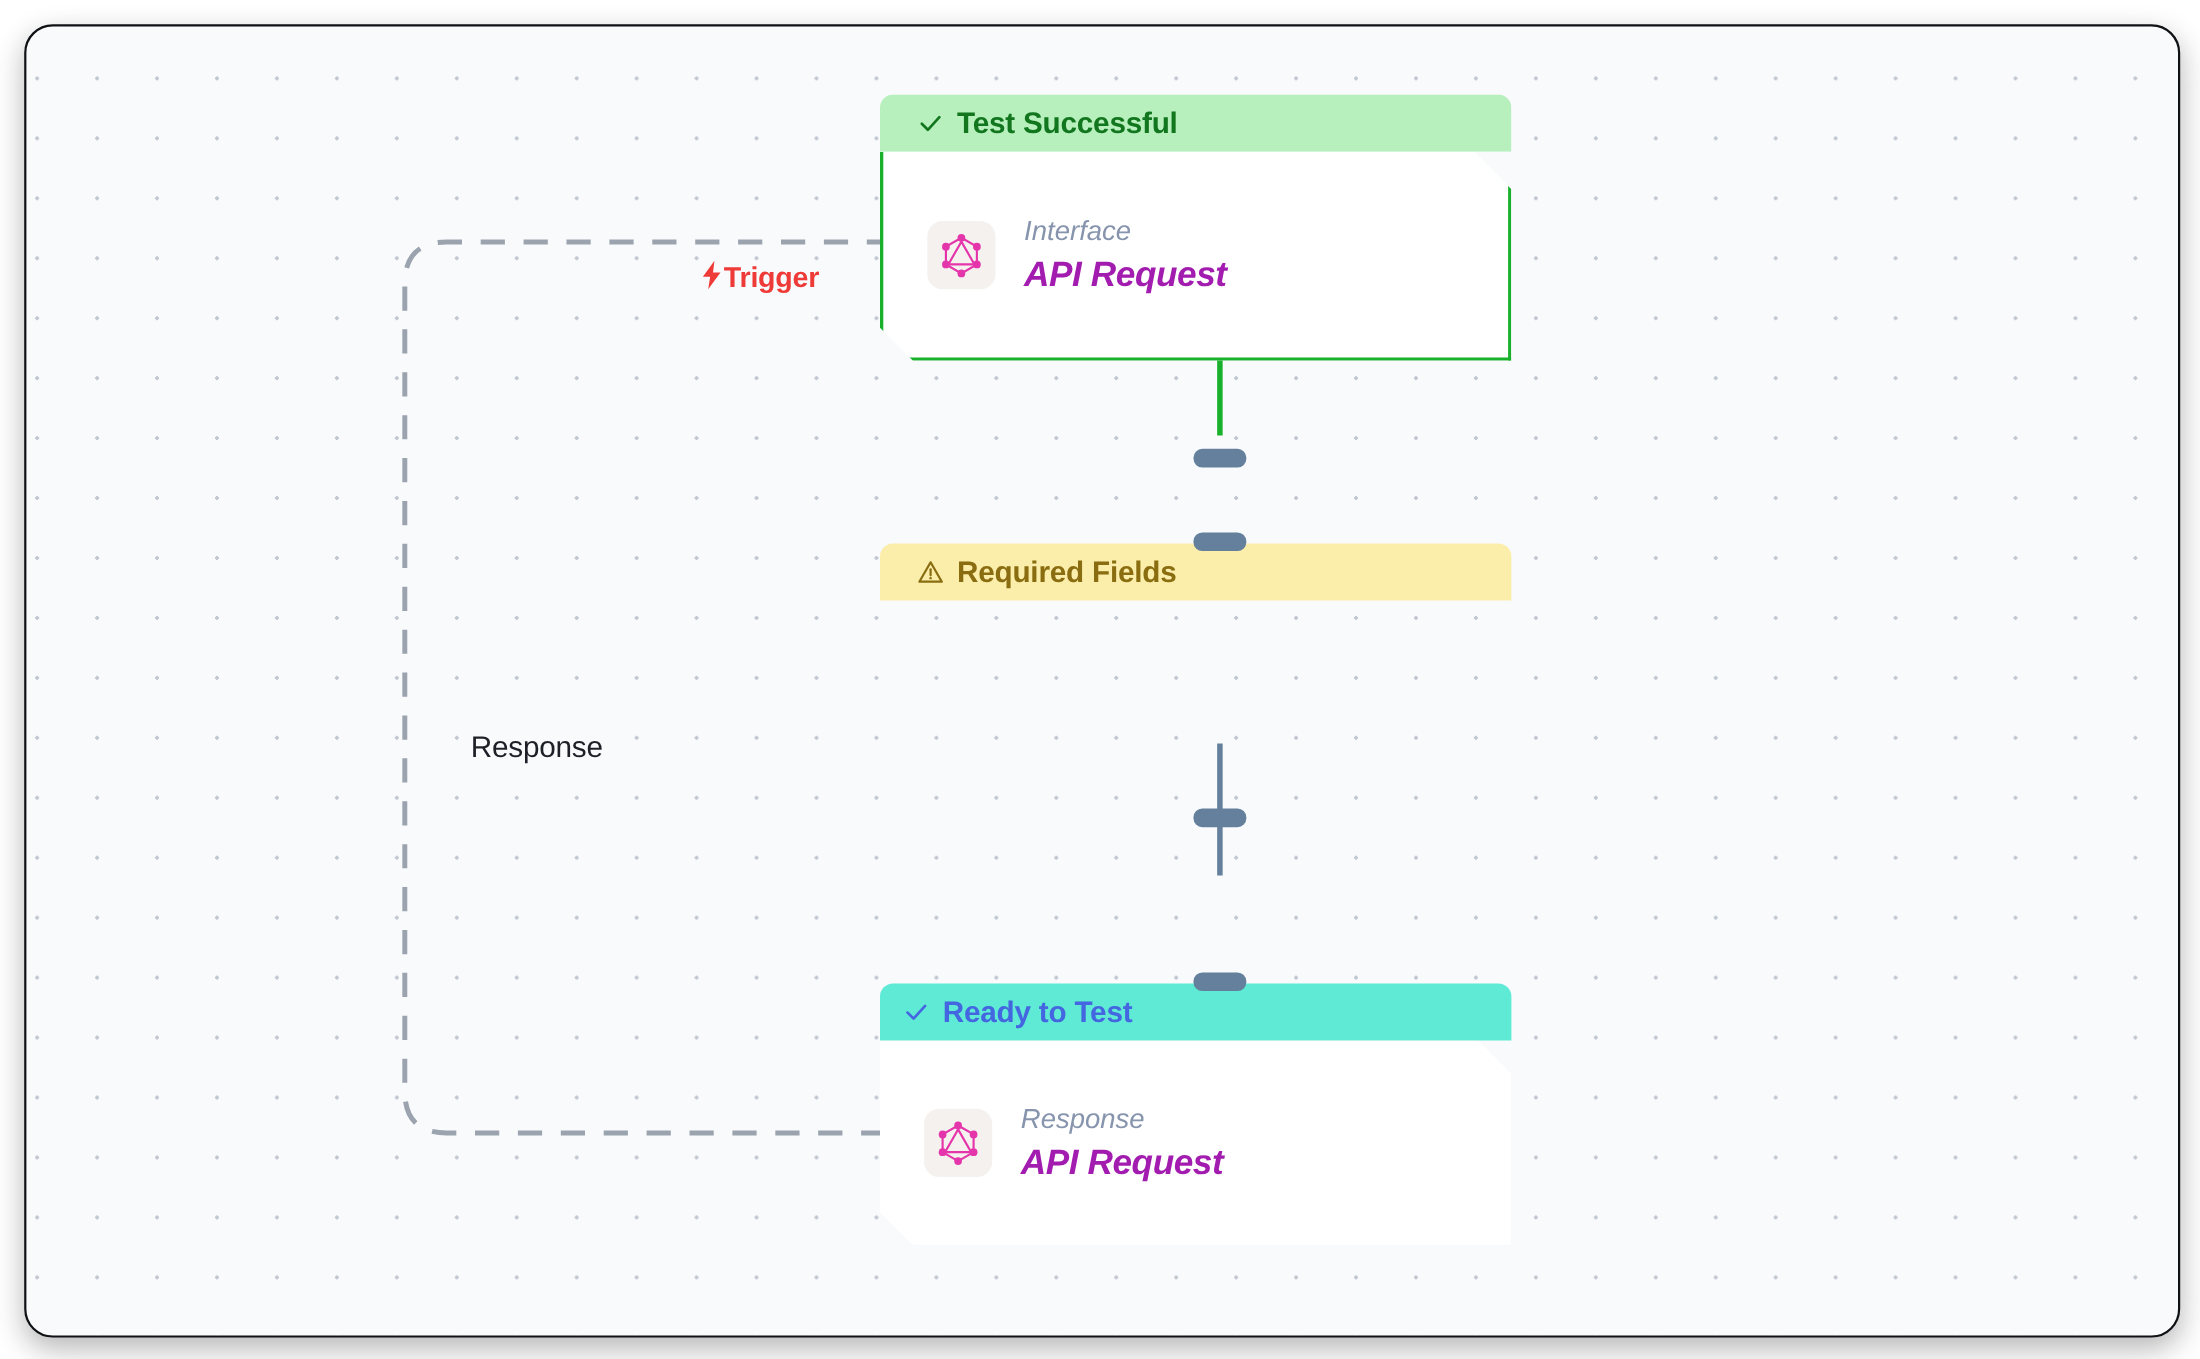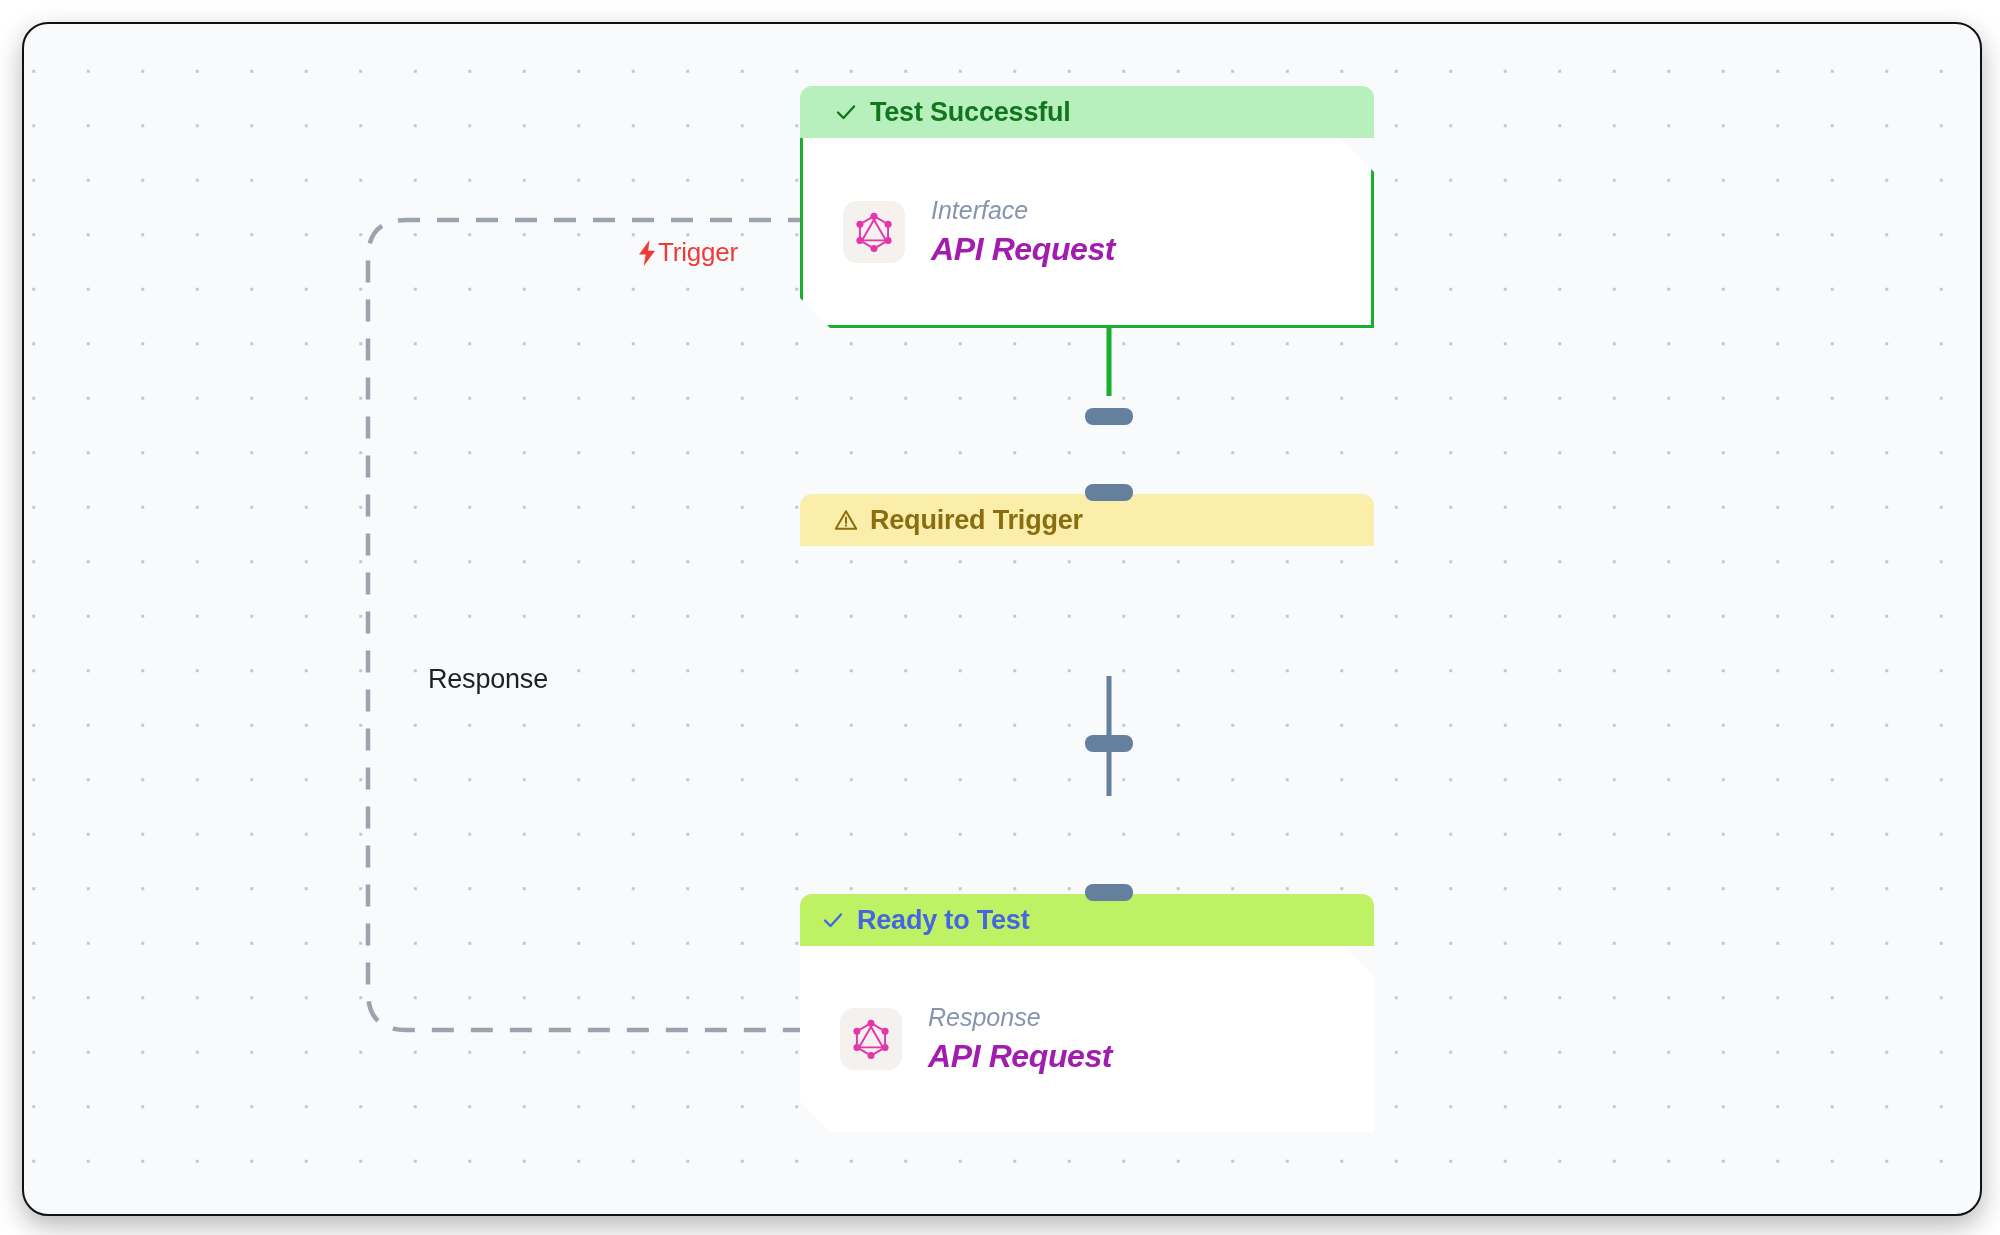--- a/index.html
+++ b/index.html
@@ -50,23 +50,23 @@
   .edge-label {
     position: absolute;
     font-size: 26px;
     white-space: nowrap;
     letter-spacing: -0.2px;
   }
   .edge-label.trigger {
     left: 613px;
     top: 213px;
     color: #ef3b38;
-    font-weight: 400;
+    font-weight: 700;
     display: flex;
-    align-items: center;
+    align-items: flex-start;
     gap: 1px;
   }
   .edge-label.trigger .bolt {
     display: inline-block;
     width: 20px;
     height: 26px;
     line-height: 1;
   }
   .edge-label.response {
     left: 396px;
@@ -146,21 +146,21 @@
       0 0,
       calc(100% - 30px) 0,
       100% 30px,
       100% 100%,
       30px 100%,
       0 calc(100% - 30px)
     );
   }
 
   
-  .node-blue .node-header { background: #bef264; color: #4466e0; padding-left: 21px; }
+  .node-blue .node-header { background: #5eead4; color: #4466e0; padding-left: 21px; }
   .node-blue .node-body {
     background: #ffffff;
     box-shadow: 0 5px 16px rgba(15,23,42,0.10);
     clip-path: polygon(
       0 0,
       calc(100% - 30px) 0,
       100% 30px,
       100% 100%,
       30px 100%,
       0 calc(100% - 30px)
@@ -279,21 +279,21 @@
   <div class="node node-yellow" style="left:776px; top:470px;">
 
     <div class="node-header">
       <span class="hicon">
         <svg width="24" height="24" viewBox="0 0 24 24" aria-hidden="true">
           <path d="M12 3.2 L22.2 20.8 H1.8 Z" fill="none" stroke="#8a6d10" stroke-width="2" stroke-linejoin="round"></path>
           <path d="M12 9.6 V15" stroke="#8a6d10" stroke-width="2" stroke-linecap="round"></path>
           <circle cx="12" cy="17.6" r="1.1" fill="#8a6d10"></circle>
         </svg>
       </span>
-      <span>Required Trigger</span>
+      <span>Required Fields</span>
     </div>
 
 
     <div class="handle" style="left:309px; top:-10px;"></div>
     <div class="handle" style="left:309px; top:241px;"></div>
   </div>
 
   <div class="node node-blue" style="left:776px; top:870px;">
 
     <div class="node-header">

